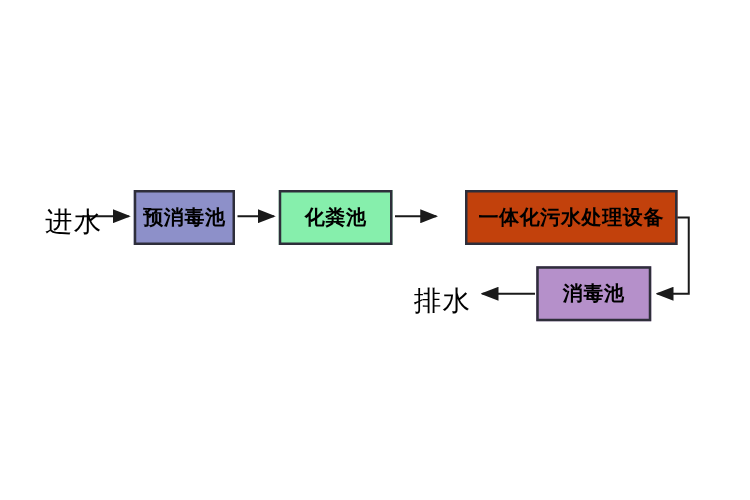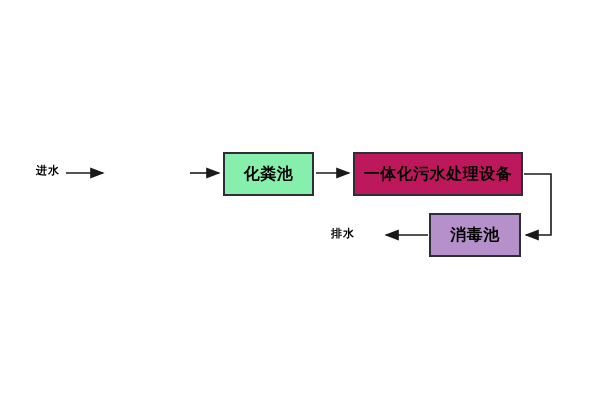--- a/index.html
+++ b/index.html
@@ -43,22 +43,22 @@
     color: var(--text-color);
     white-space: nowrap;
     letter-spacing: 0.5px;
   }
   .node-1 { left: 107px; top: 152px; width: 81px;  height: 44px; }
   .node-2 { left: 223px; top: 152px; width: 91px;  height: 44px; }
   .node-3 { left: 353px; top: 152px; width: 170px; height: 44px; }
   .node-4 { left: 429px; top: 213px; width: 92px;  height: 44px; }
   .flow-label {
     position: absolute;
-    font-size: 11px;
-    font-weight: bold;
+    font-size: 22px;
+    font-weight: normal;
     color: var(--text-color);
     white-space: nowrap;
     letter-spacing: 1px;
   }
   .inlet-label  { left: 36px;  top: 163px; }
   .outlet-label { left: 331px; top: 226px; }
 </style>
 </head>
 <body>
 
@@ -72,26 +72,29 @@
     </defs>
     <line x1="66" y1="173" x2="103" y2="173" marker-end="url(#arrowhead)"></line>
     <line x1="190" y1="173" x2="219" y2="173" marker-end="url(#arrowhead)"></line>
     <line x1="316" y1="173" x2="349" y2="173" marker-end="url(#arrowhead)"></line>
     <polyline points="524,174 551,174 551,235 526,235" marker-end="url(#arrowhead)"></polyline>
     <line x1="428" y1="235" x2="386" y2="235" marker-end="url(#arrowhead)"></line>
   </svg>
 
   <div class="flow-label inlet-label">进水</div>
 
+  <div class="node node-1" style="background-color: rgb(141, 144, 201);">
+    <span>预消毒池</span>
+  </div>
 
   <div class="node node-2" style="background-color: #86efac;">
     <span>化粪池</span>
   </div>
 
-  <div class="node node-3" style="background-color: #be185d;">
+  <div class="node node-3" style="background-color: #c2410c; margin-left: 19px;">
     <span>一体化污水处理设备</span>
   </div>
 
   <div class="node node-4" style="background-color: rgb(181, 144, 202);">
     <span>消毒池</span>
   </div>
 
   <div class="flow-label outlet-label">排水</div>
 
 </div>

